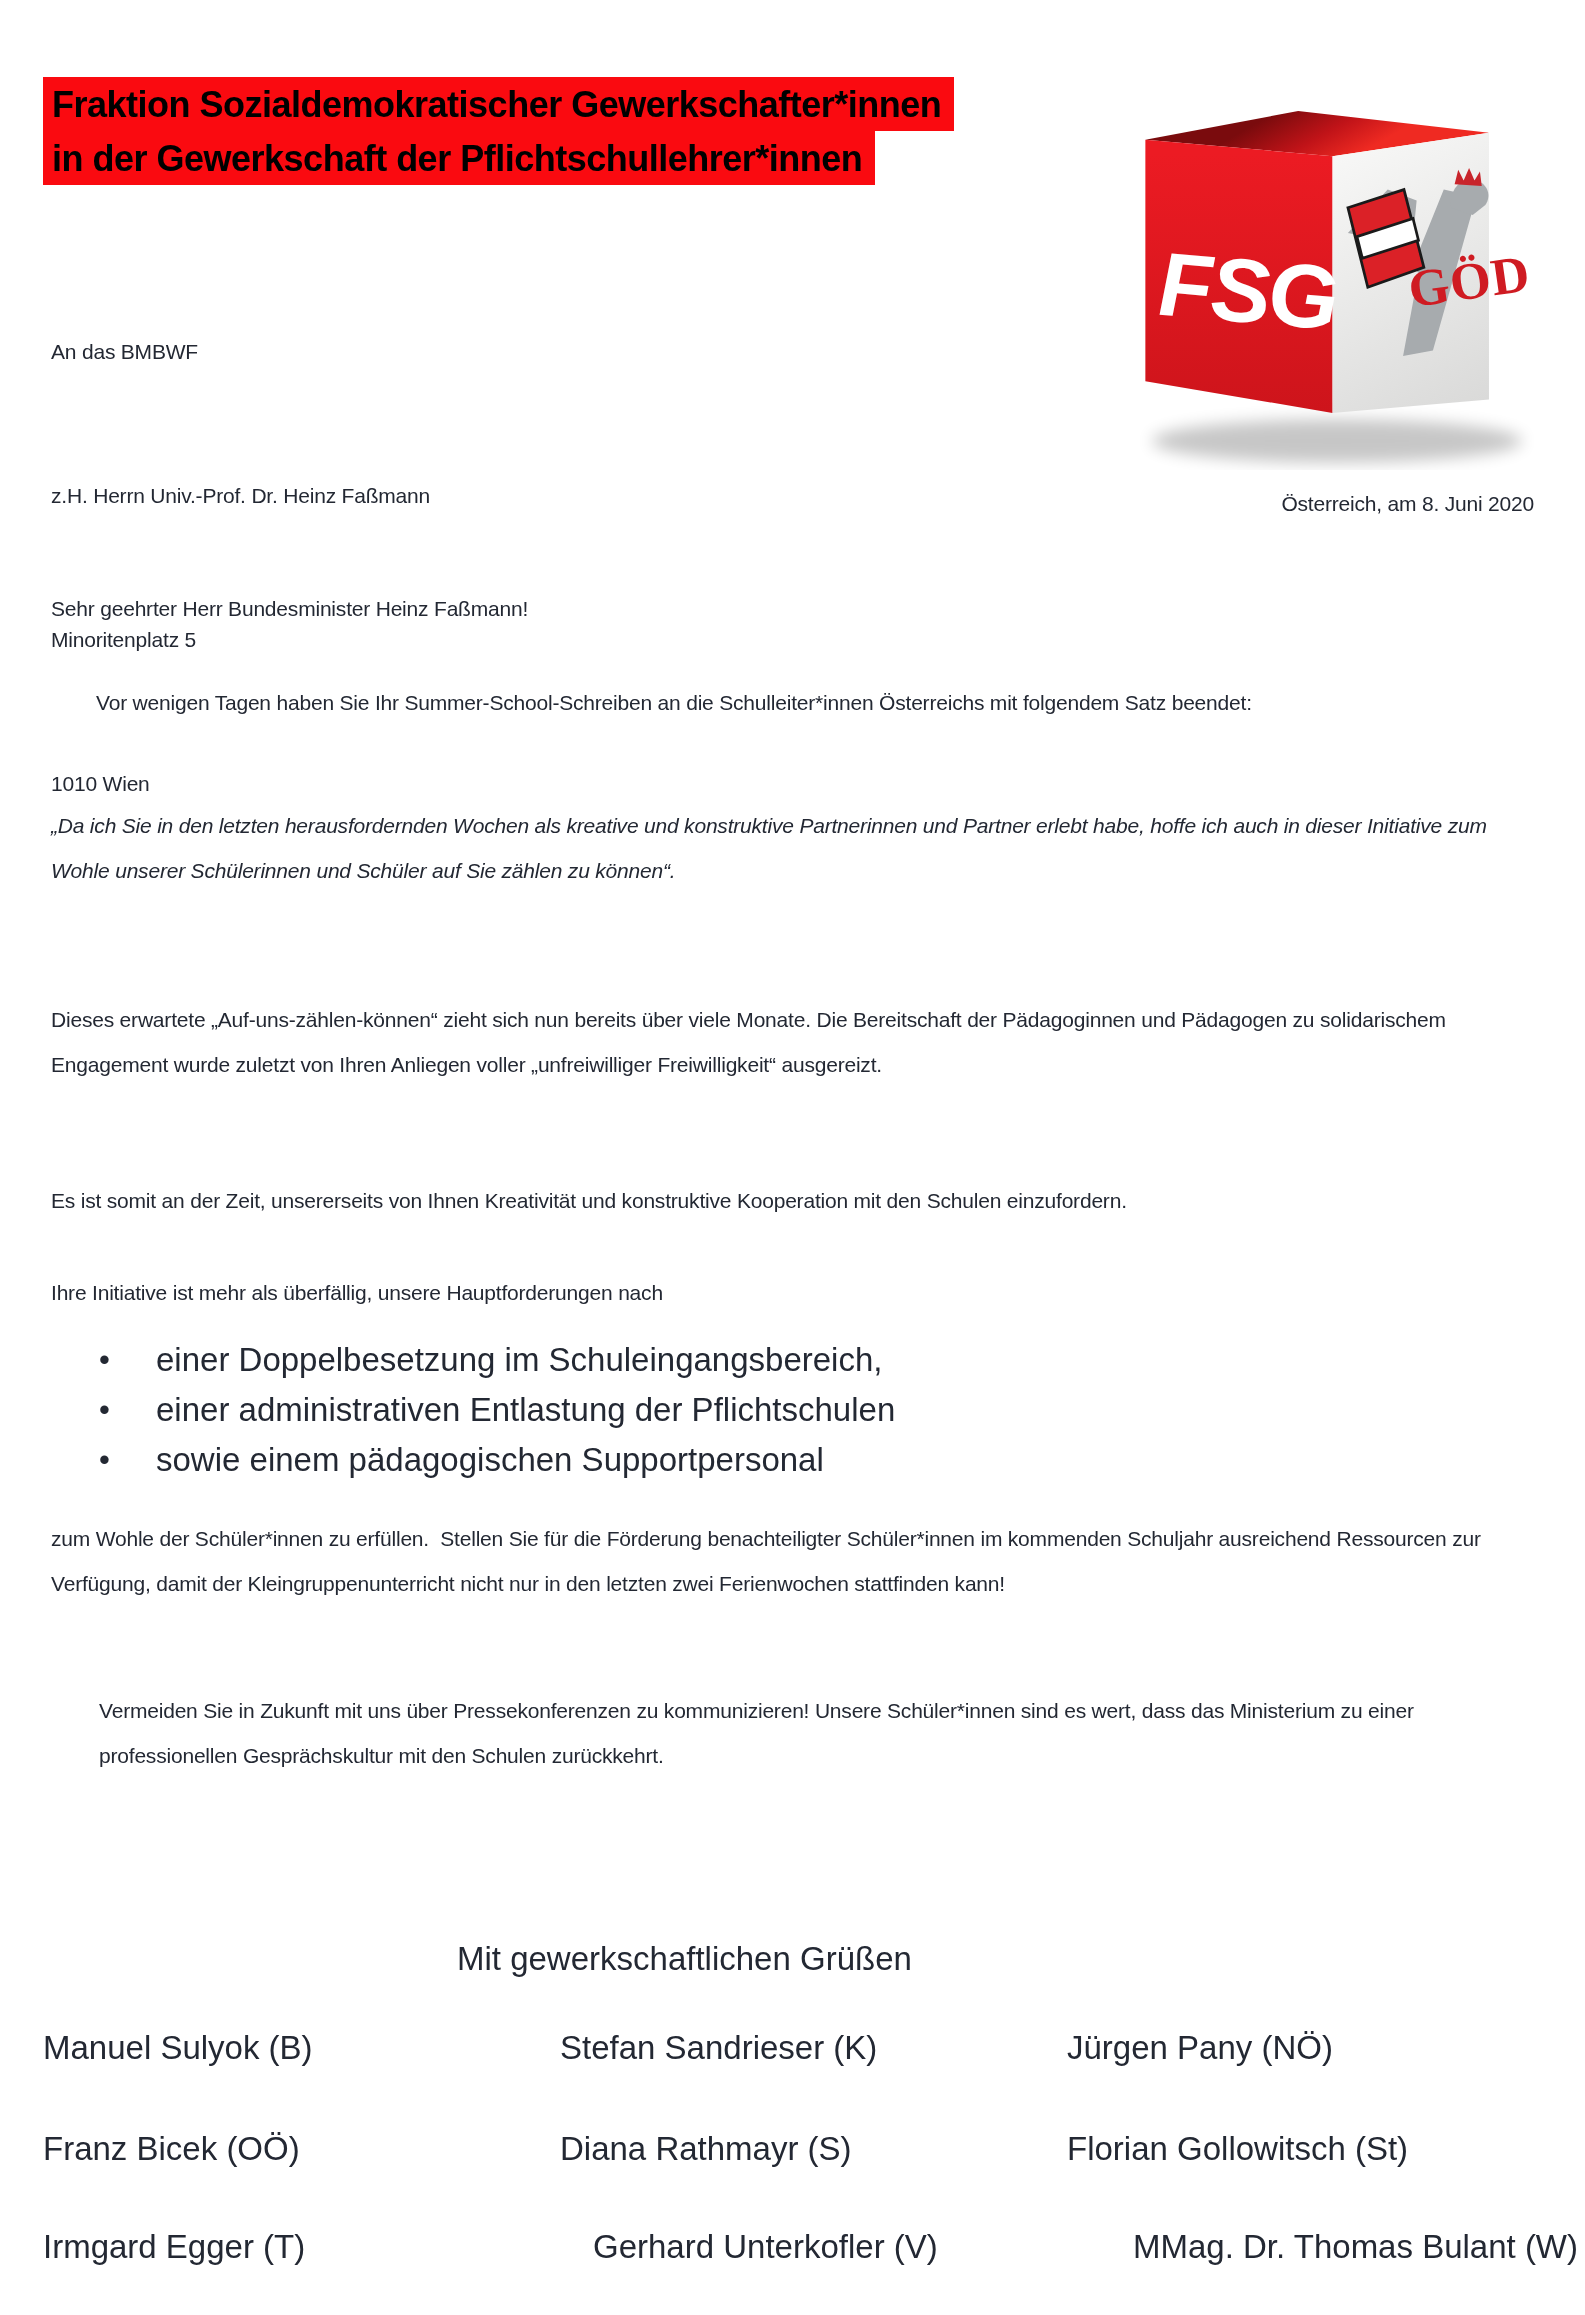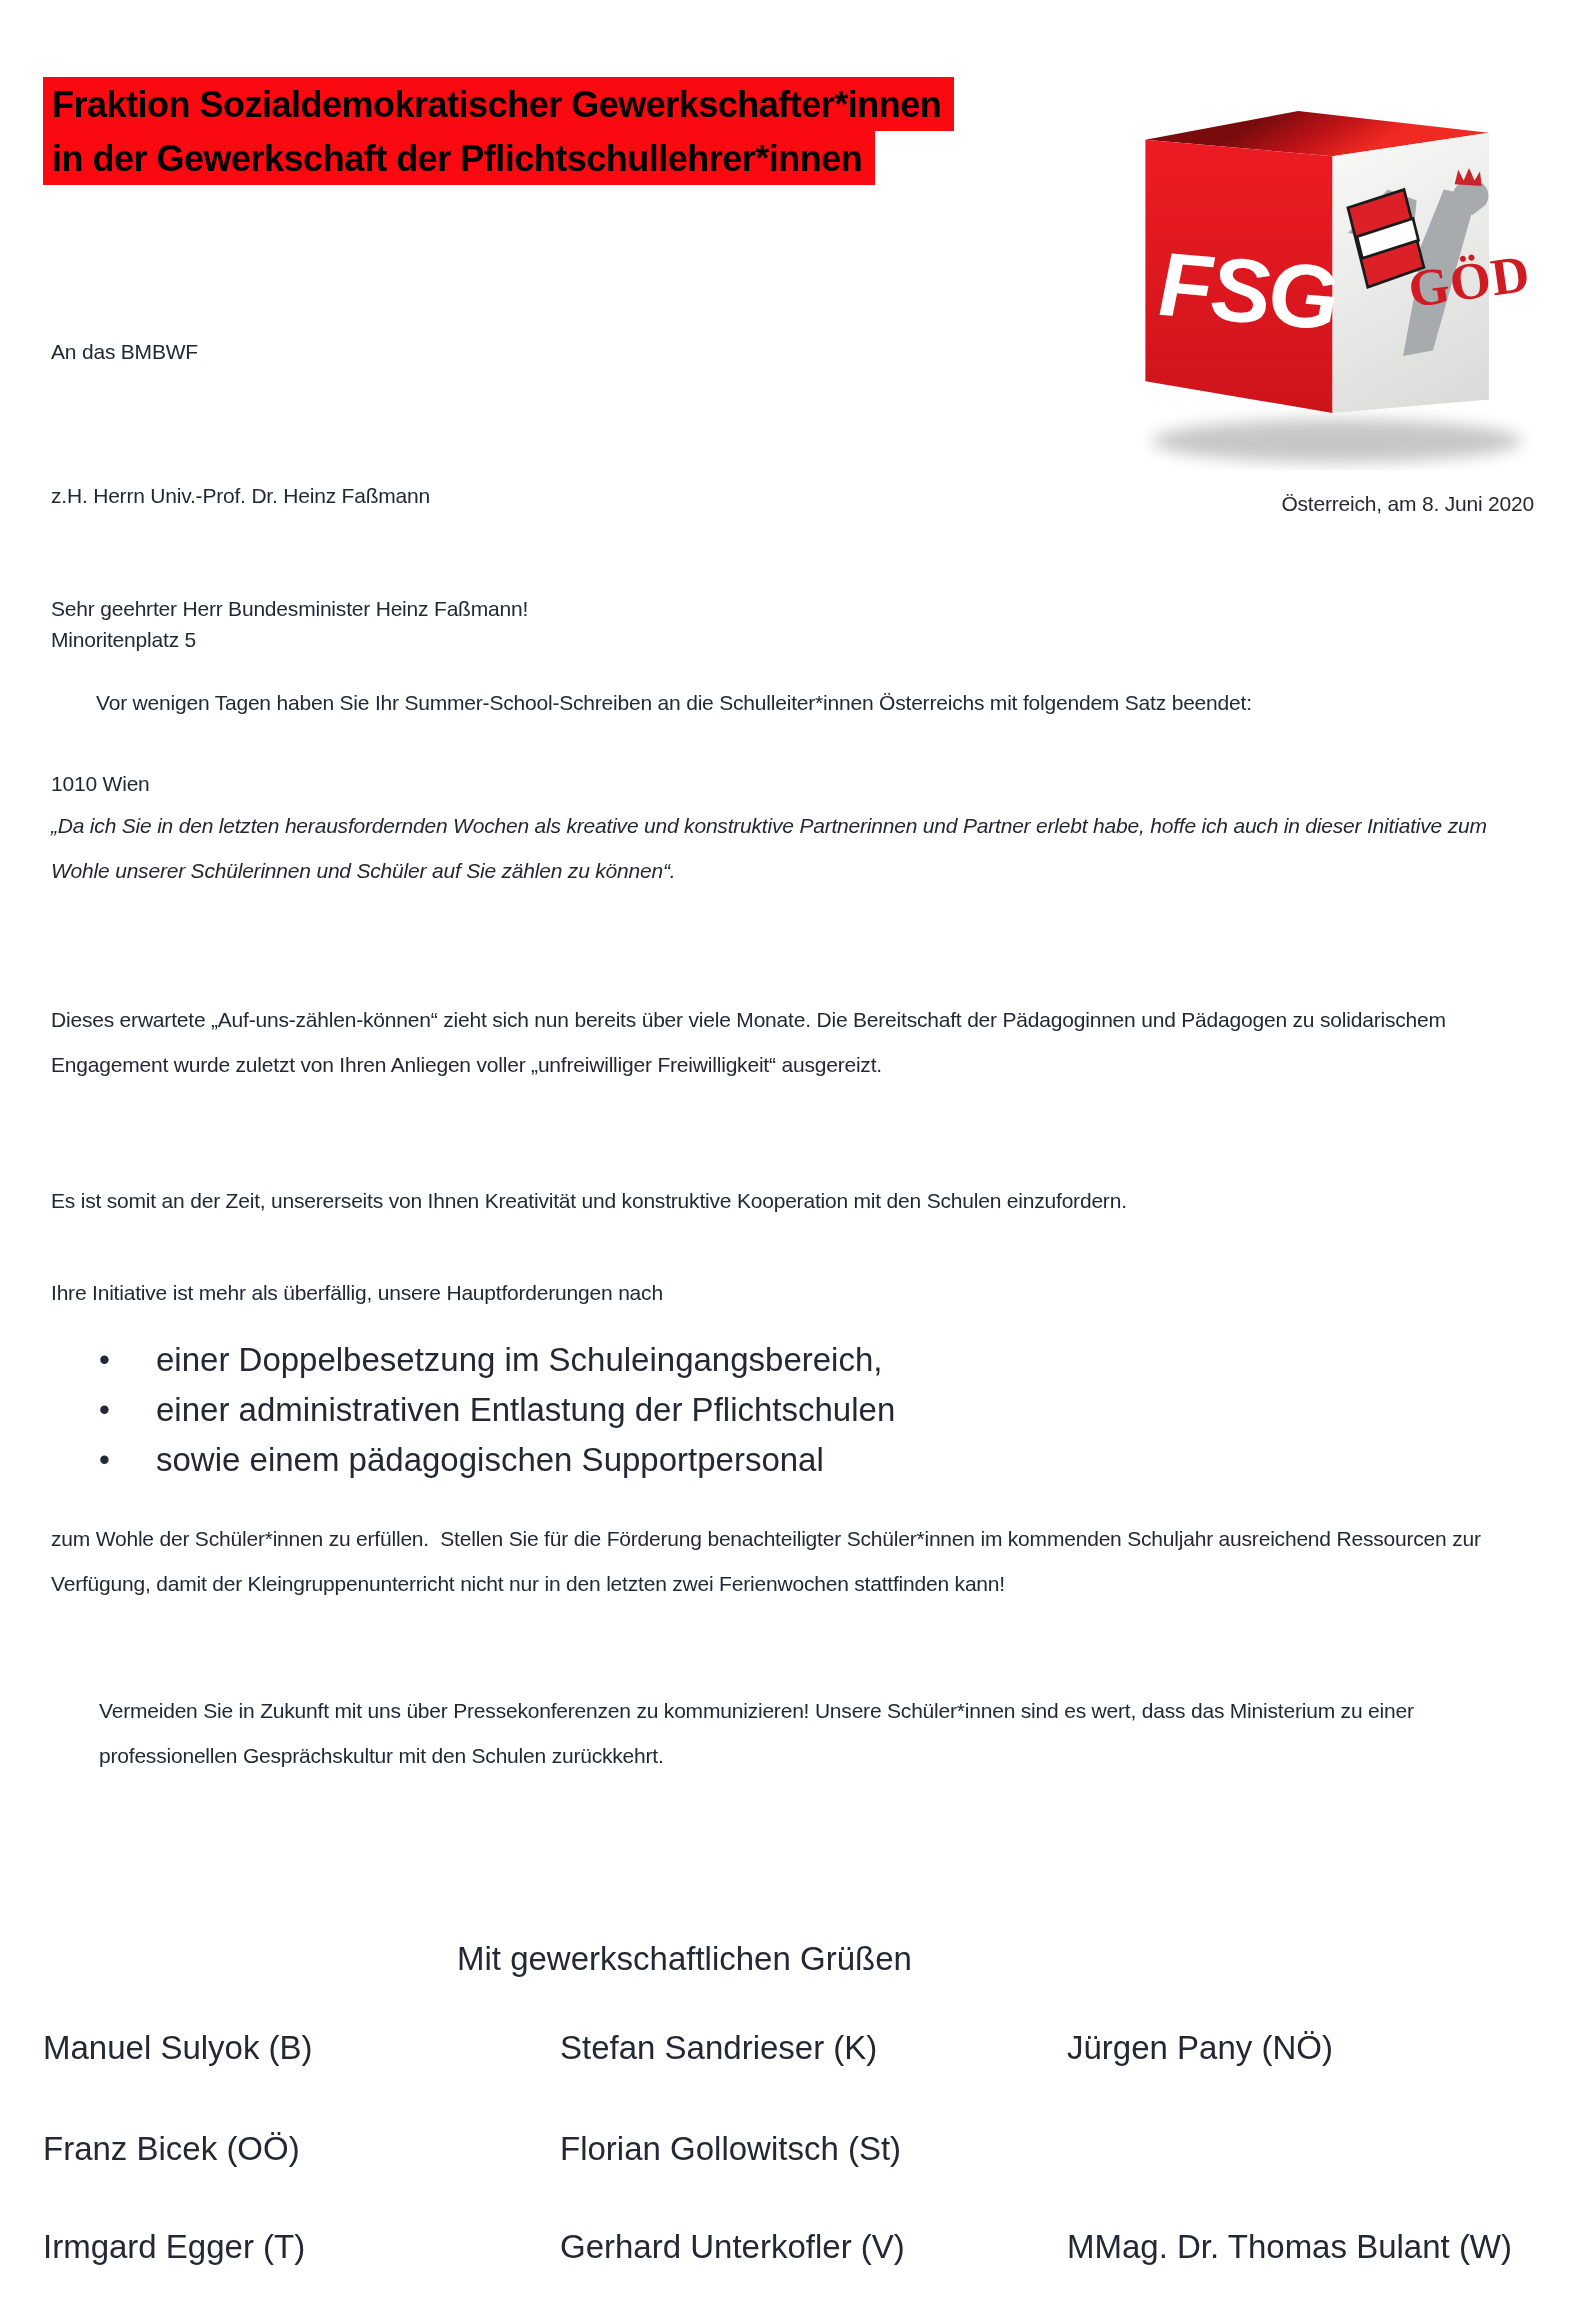--- a/index.html
+++ b/index.html
@@ -68,21 +68,21 @@
   .sigrow {
     left:43px; right:36px;
     display:grid;
     grid-template-columns:517px 507px auto;
     font-size:33px;
     line-height:45px;
     white-space:nowrap;
   }
   .sigrow-1 { top:2025px; }
   .sigrow-2 { top:2126px; }
-  .sigrow-3 { top:2224px; }
+  .sigrow-3 { top:2224px;gap:33px; }
 </style>
 </head>
 <body>
 
 <div class="page">
 
   <div class="abs banner">
     <div class="banner-line">Fraktion Sozialdemokratischer Gewerkschafter*innen</div>
     <div class="banner-line">in der Gewerkschaft der Pflichtschullehrer*innen</div>
   </div>
@@ -162,20 +162,21 @@
 
   <div class="abs closing">Mit gewerkschaftlichen Grüßen</div>
 
   <div class="abs sigrow sigrow-1">
     <span>Manuel Sulyok (B)</span>
     <span>Stefan Sandrieser (K)</span>
     <span>Jürgen Pany (NÖ)</span>
   </div>
   <div class="abs sigrow sigrow-2">
     <span>Franz Bicek (OÖ)</span>
+    <span>Diana Rathmayr (S)</span>
     <span>Florian Gollowitsch (St)</span>
   </div>
   <div class="abs sigrow sigrow-3">
     <span>Irmgard Egger (T)</span>
     <span>Gerhard Unterkofler (V)</span>
     <span>MMag. Dr. Thomas Bulant (W)</span>
   </div>
 
 </div>
 

